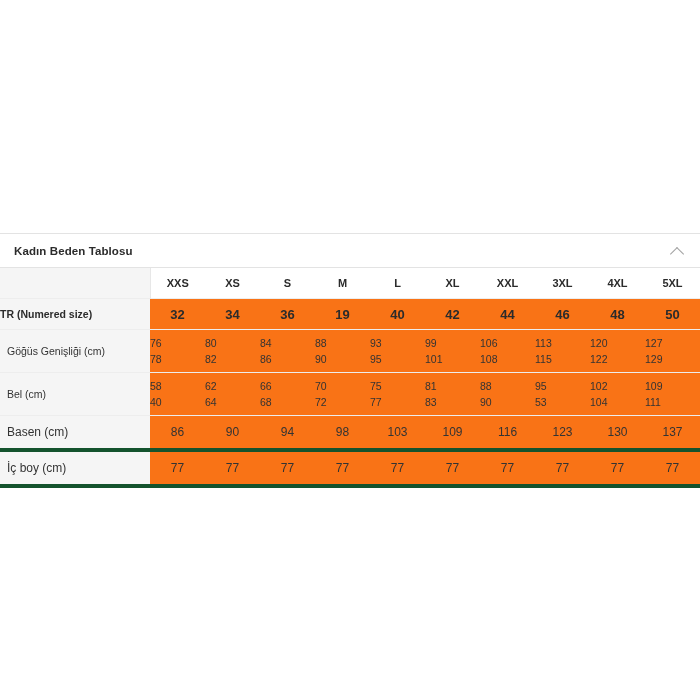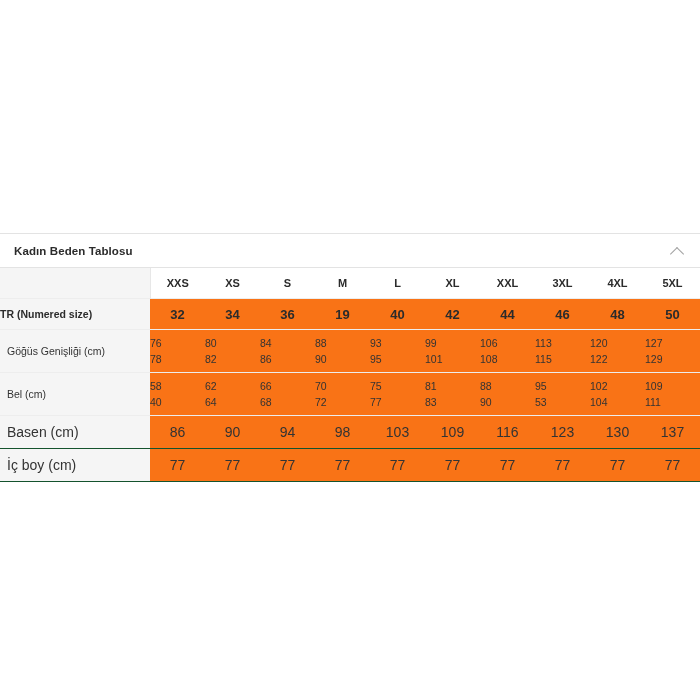--- a/index.html
+++ b/index.html
@@ -114,25 +114,25 @@
     height: 42px;
     font-size: 10.5px;
     color: #333333;
     text-align: left;
     vertical-align: middle;
     border-bottom: 1px solid #ededed;
     line-height: 1.55;
   }
   tr.row-single td {
     height: 32px;
-    font-size: 14px;
+    font-size: 12px;
     color: #333333;
     text-align: center;
     vertical-align: middle;
-    border-bottom: 1px solid #14532d;
+    border-bottom: 4px solid #14532d;
   }
   tr.row-range td.label-cell, tr.row-single td.label-cell {
     text-align: left;
     padding-left: 7px;
   }
   .range-line { display: block; }
 </style>
 </head>
 <body>
 

